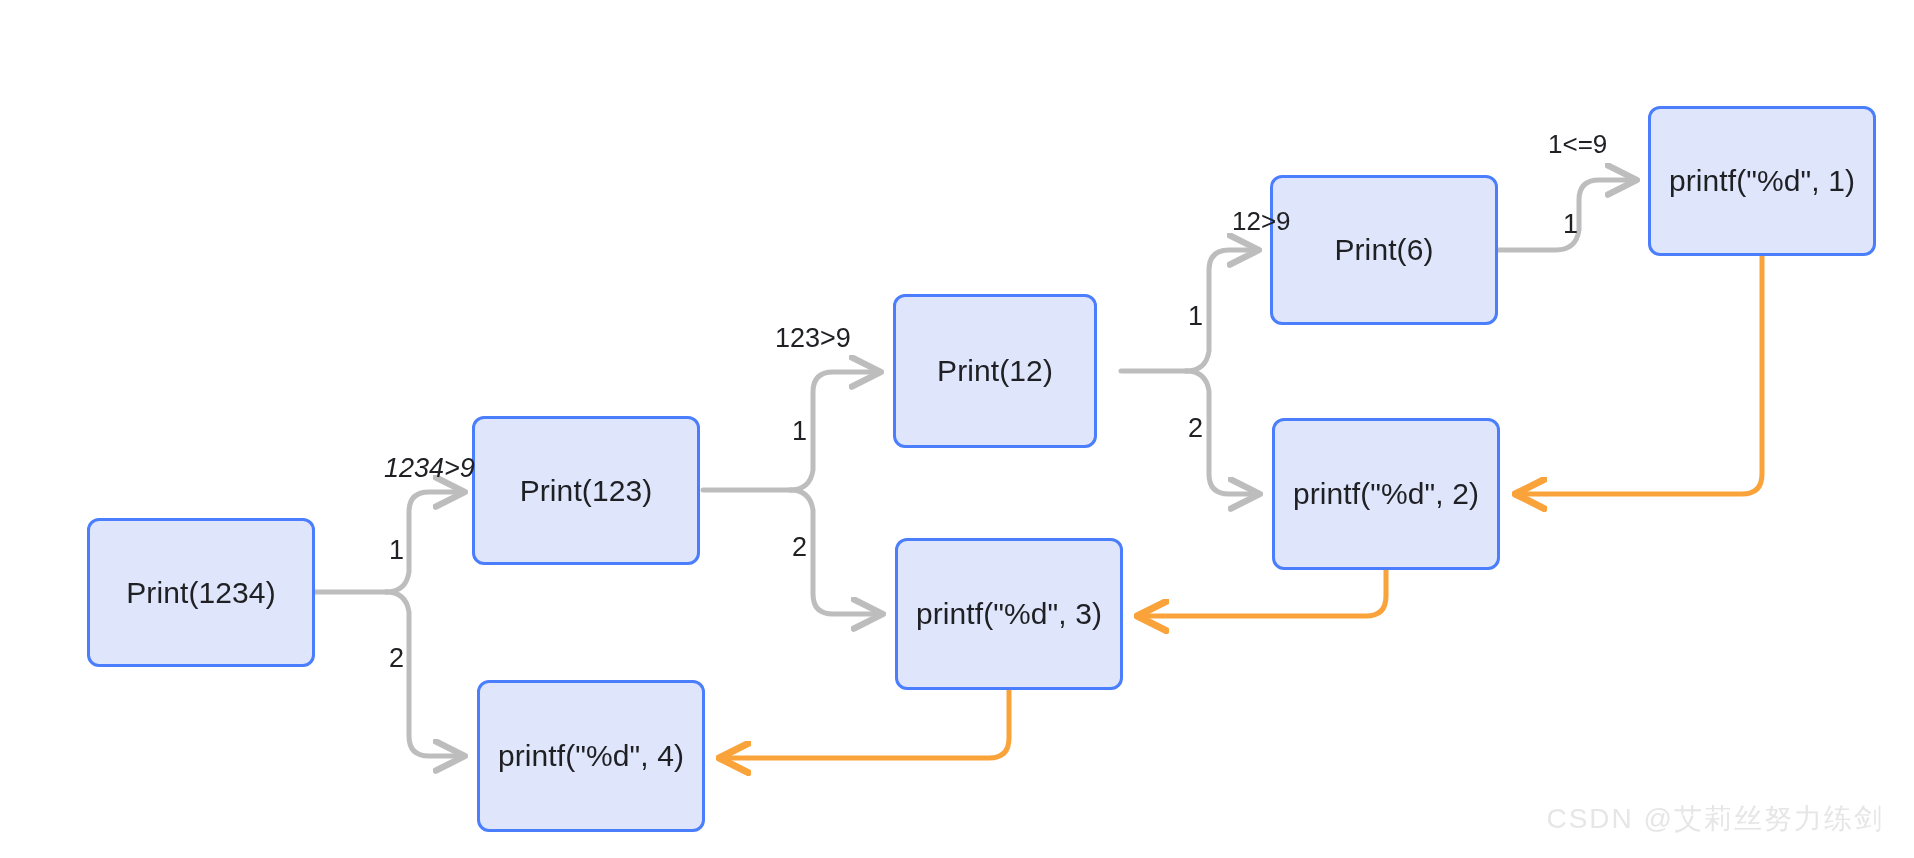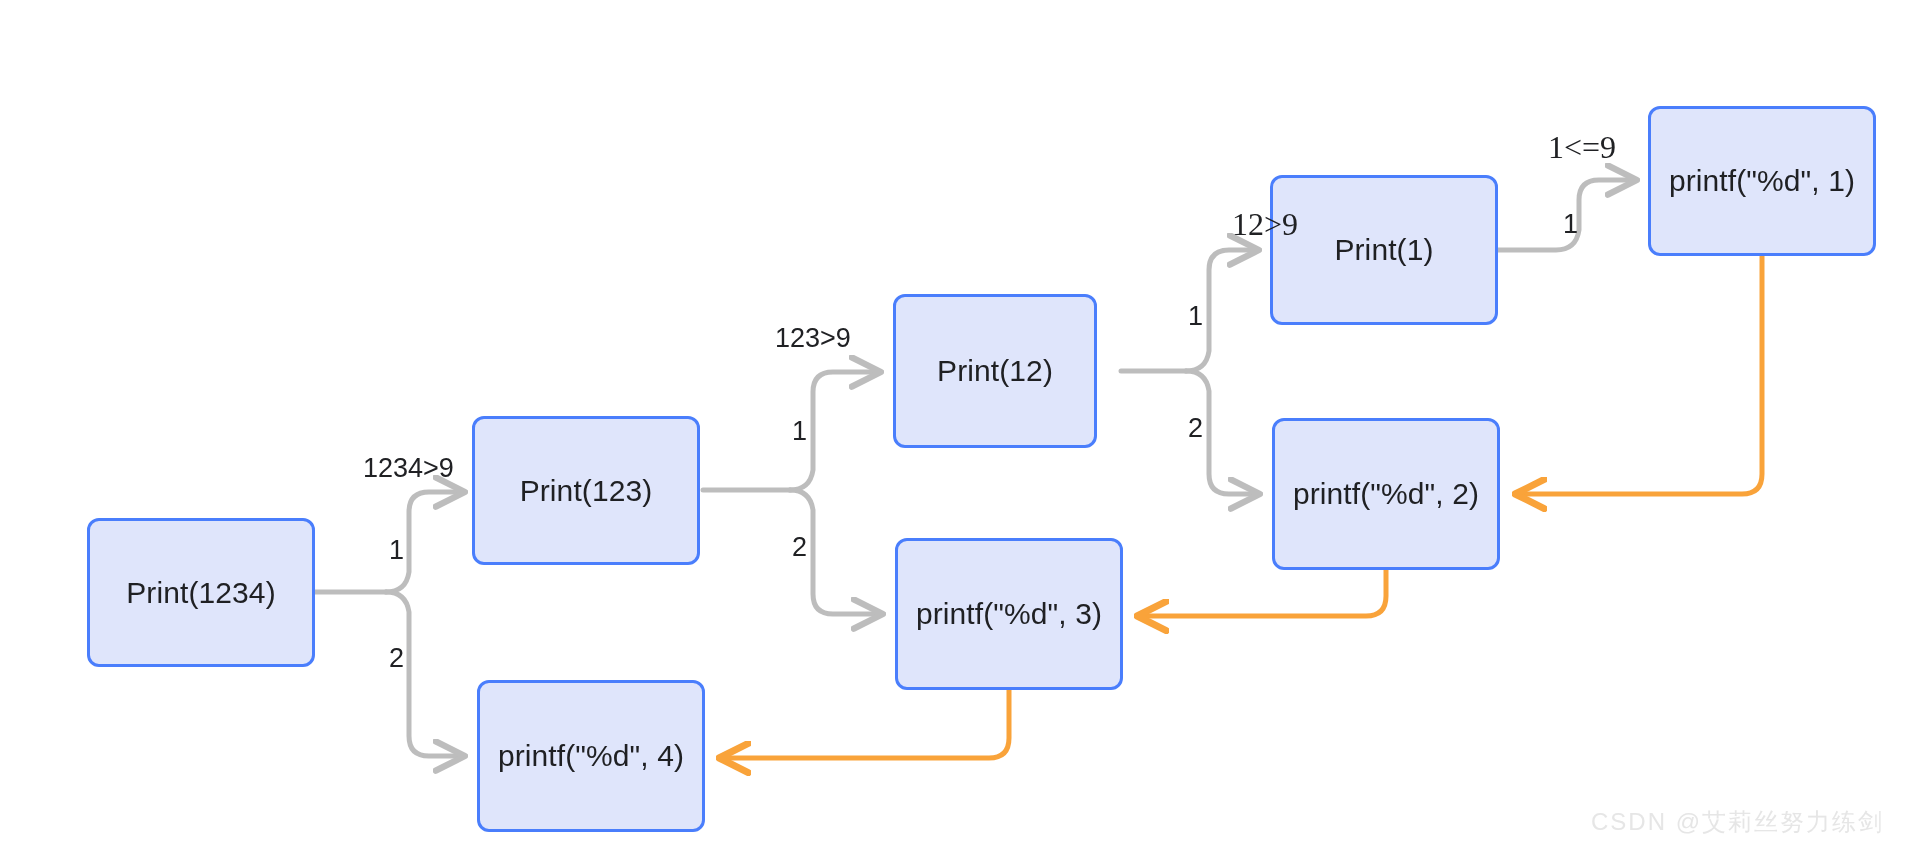--- a/index.html
+++ b/index.html
@@ -42,29 +42,28 @@
     white-space: nowrap;
   }
   .edge-label {
     position: absolute;
     color: #202124;
     font-size: 27px;
     white-space: nowrap;
     line-height: 1;
   }
   .edge-label.small {
-    font-size: 32px;
-    font-family: Liberation Serif, serif;
+    font-size: 26px;
   }
   #watermark {
     position: absolute;
     right: 30px;
     bottom: 20px;
     color: #e6e6e6;
-    font-size: 24px;
+    font-size: 28px;
     letter-spacing: 2px;
     white-space: nowrap;
     user-select: none;
   }
 </style>
 </head>
 <body>
 
 <div id="canvas">
 
@@ -110,36 +109,36 @@
   <div class="node" style="left:87px;top:518px;width:228px;height:149px;text-align:right;">
     <span>Print(1234)</span>
   </div>
   <div class="node" style="left:472px;top:416px;width:228px;height:149px;">
     <span>Print(123)</span>
   </div>
   <div class="node" style="left:893px;top:294px;width:204px;height:154px;">
     <span>Print(12)</span>
   </div>
   <div class="node" style="left:1270px;top:175px;width:228px;height:150px;">
-    <span>Print(1)</span>
+    <span>Print(6)</span>
   </div>
   <div class="node" style="left:1648px;top:106px;width:228px;height:150px;">
     <span>printf("%d", 1)</span>
   </div>
   <div class="node" style="left:1272px;top:418px;width:228px;height:152px;">
     <span>printf("%d", 2)</span>
   </div>
   <div class="node" style="left:895px;top:538px;width:228px;height:152px;">
     <span>printf("%d", 3)</span>
   </div>
   <div class="node" style="left:477px;top:680px;width:228px;height:152px;">
     <span>printf("%d", 4)</span>
   </div>
 
-  <div class="edge-label" style="left:363px;top:455px;">1234&gt;9</div>
+  <div class="edge-label" style="left:384px;top:455px;font-style:italic;">1234&gt;9</div>
   <div class="edge-label" style="left:389px;top:537px;">1</div>
   <div class="edge-label" style="left:389px;top:645px;">2</div>
 
   <div class="edge-label" style="left:775px;top:325px;">123&gt;9</div>
   <div class="edge-label" style="left:792px;top:418px;">1</div>
   <div class="edge-label" style="left:792px;top:534px;">2</div>
 
   <div class="edge-label small" style="left:1232px;top:208px;">12&gt;9</div>
   <div class="edge-label" style="left:1188px;top:303px;">1</div>
   <div class="edge-label" style="left:1188px;top:415px;">2</div>

